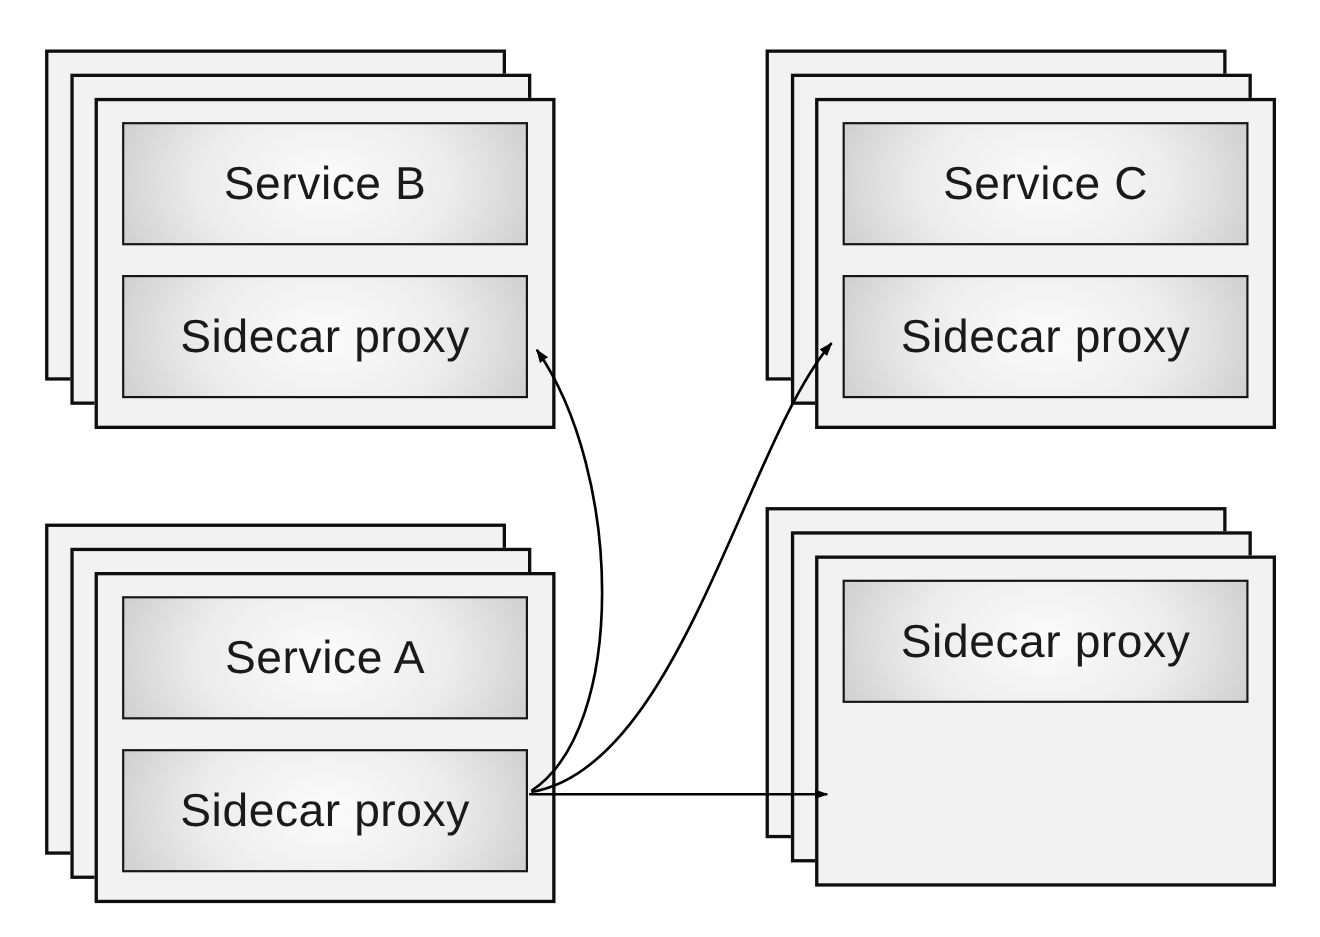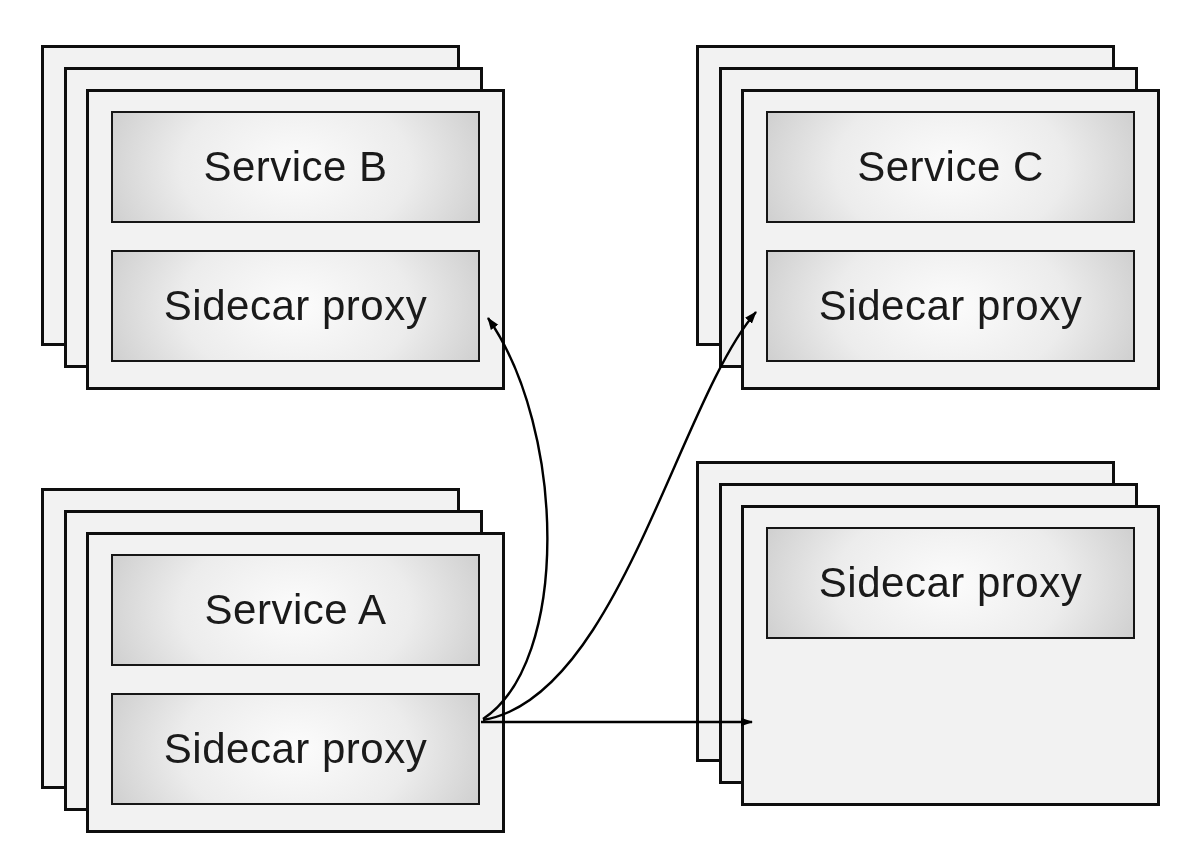--- a/index.html
+++ b/index.html
@@ -88,21 +88,21 @@
     <div class="card">
       <div class="inner-box">
         <span>Service C</span>
       </div>
       <div class="inner-box">
         <span>Sidecar proxy</span>
       </div>
     </div>
   </div>
 
-  <div class="group" style="left:41px; top:488px;">
+  <div class="group" style="left:41px; top:476px;">
     <div class="ghost g0"></div>
     <div class="ghost g1"></div>
     <div class="card">
       <div class="inner-box">
         <span>Service A</span>
       </div>
       <div class="inner-box">
         <span>Sidecar proxy</span>
       </div>
     </div>

